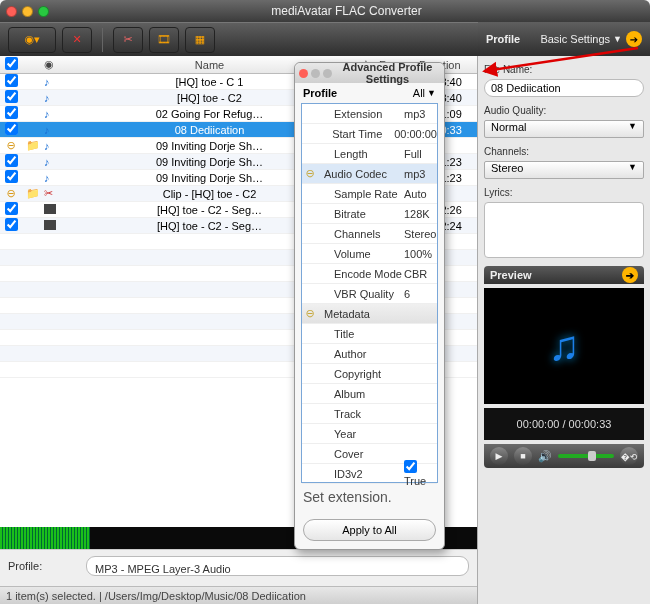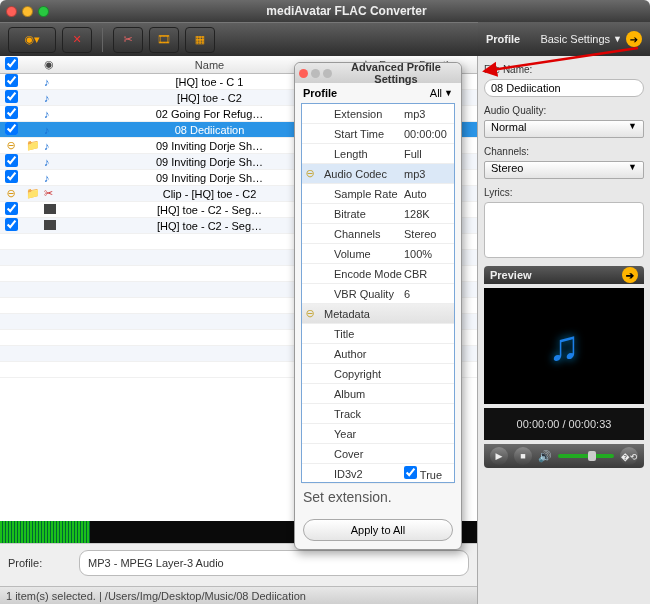--- a/index.html
+++ b/index.html
@@ -3,21 +3,21 @@
 <meta charset="utf-8">
 <style>
 * { box-sizing: border-box; margin: 0; padding: 0; font-family: "Lucida Grande", Arial, sans-serif; font-size: 11px; }
 body { width: 650px; height: 604px; background: #f5f5f5; position: relative; overflow: hidden; }
 
 
 .titlebar { height: 22px; background: linear-gradient(#6a6a6a,#3b3b3b); display: flex; align-items: center; padding: 0 6px; border-radius: 6px 6px 0 0; }
 .traffic { display: flex; gap: 5px; }
 .tl-dot { width: 11px; height: 11px; border-radius: 50%; border: 1px solid rgba(0,0,0,.3); }
 .tl-red { background: #ff5f57; } .tl-yel { background: #febc2e; } .tl-grn { background: #28c840; }
-.titlebar .title { flex: 1; text-align: center; color: #eee; font-weight: bold; font-size: 12px; }
+.titlebar .title { flex: 1; text-align: center; color: #eee; font-weight: normal; font-size: 12px; }
 
 
 .toolbar { height: 34px; background: linear-gradient(#5f5f5f,#2e2e2e); display: flex; align-items: center; padding: 0 8px; gap: 6px; border-top: 1px solid #777; }
 .tb-btn { width: 30px; height: 26px; background: linear-gradient(#555,#333); border: 1px solid #222; border-radius: 4px; display: flex; align-items: center; justify-content: center; color: #ffa500; }
 .tb-big { width: 48px; }
 .tb-sep { width: 1px; height: 24px; background: #666; margin: 0 4px; }
 .right-panel-hdr { width: 172px; height: 34px; background: linear-gradient(#5f5f5f,#2e2e2e); display: flex; align-items: center; padding: 0 8px; color: #eee; }
 .right-panel-hdr .lab { font-weight: bold; }
 .right-panel-hdr .combo { margin-left: auto; font-size: 11px; display: flex; align-items: center; gap: 3px; }
 .circ-arrow { width: 16px; height: 16px; border-radius: 50%; background: #ffb400; display: inline-flex; align-items: center; justify-content: center; color: #000; font-size: 10px; margin-left: 4px; }
@@ -38,44 +38,44 @@
 .trow input[type=checkbox]{ margin:0; }
 .mus-ico { color: #1b6fd4; }
 .fold-ico { color: #d99a1a; }
 .scis-ico { color: #c33; }
 .vid-ico { width:12px; height:10px; background:#444; display:inline-block; }
 
 .wave { height: 22px; background: #0a0a0a; }
 .wave-inner { width: 90px; height: 100%; background: repeating-linear-gradient(90deg,#1abf1a 0 2px,#063 2px 3px); }
 
 .bottom-fields { padding: 6px 8px; background: #efefef; border-top: 1px solid #ccc; }
-.bf-row { display: flex; align-items: center; gap: 1px; margin-bottom: 4px; }
+.bf-row { display: flex; align-items: center; gap: 8px; margin-bottom: 4px; }
 .bf-row .lab { width: 70px; color: #333; }
-.pill { flex: 1; height: 26px; background: #fff; border: 1px solid #bbb; border-radius: 9px; padding: 0 8px; display: flex; align-items: center; font-size: 10px; color: #333; }
+.pill { flex: 1; height: 20px; background: #fff; border: 1px solid #bbb; border-radius: 9px; padding: 0 8px; display: flex; align-items: flex-end; font-size: 10px; color: #333; }
 
 .statusbar { height: 18px; background: linear-gradient(#e8e8e8,#cfcfcf); border-top: 1px solid #bbb; padding: 0 6px; display: flex; align-items: center; font-size: 10px; color: #444; }
 
 
 .r-lab { font-size: 10px; color: #333; margin-top: 4px; }
 .r-input { height: 18px; background: #fff; border: 1px solid #bbb; border-radius: 9px; padding: 0 6px; display: flex; align-items: center; font-size: 10px; }
 .r-select { height: 18px; background: linear-gradient(#fff,#e4e4e4); border: 1px solid #aaa; border-radius: 2px; padding: 0 6px; display: flex; justify-content: space-between; font-size: 10px; }
 .r-textarea { height: 56px; background: #fff; border: 1px solid #bbb; border-radius: 4px; }
 
 .preview-hdr { margin-top: 4px; height: 18px; background: linear-gradient(#5a5a5a,#333); border-radius: 4px 4px 0 0; color: #eee; display: flex; align-items: center; padding: 0 6px; font-weight: bold; gap: 48px; }
 .preview-hdr .circ-arrow{ margin-left:auto; }
 .preview-box { height: 116px; background: #000; display: flex; align-items: center; justify-content: center; }
 .note-ico { font-size: 42px; color: #1b7fe8; text-shadow: 0 0 8px #0af; }
 .preview-time { height: 32px; background: #111; color: #ddd; font-size: 10px; display: flex; align-items: center; justify-content: center; }
 .preview-ctrl { height: 24px; background: linear-gradient(#6a6a6a,#3b3b3b); border-radius: 0 0 4px 4px; display: flex; align-items: center; padding: 0 6px; gap: 6px; }
 .pc-btn { width: 18px; height: 18px; border-radius: 50%; background: linear-gradient(#888,#444); color: #eee; display: flex; align-items: center; justify-content: center; font-size: 9px; }
 .vol-bar { flex: 1; height: 4px; background: #2a2; border-radius: 2px; position: relative; }
 .vol-bar::after { content:""; position:absolute; right:18px; top:-3px; width:8px; height:10px; background:#ccc; border-radius:2px; }
 
 
-.adv-win { position: absolute; left: 294px; top: 62px; width: 168px; background: #f7f7f7; border: 1px solid #999; border-radius: 6px; box-shadow: 2px 4px 10px rgba(0,0,0,.35); z-index: 50; }
+.adv-win { position: absolute; left: 294px; top: 62px; width: 151px; background: #f7f7f7; border: 1px solid #999; border-radius: 6px; box-shadow: 2px 4px 10px rgba(0,0,0,.35); z-index: 50; }
 .adv-title { height: 20px; background: linear-gradient(#e8e8e8,#cfcfcf); border-radius: 6px 6px 0 0; display: flex; align-items: center; padding: 0 4px; }
 .adv-title .mini-dot { width:9px; height:9px; border-radius:50%; margin-right:3px; }
 .adv-title .title { flex:1; text-align:center; font-size:11px; color:#333; font-weight:bold; }
 .adv-sub { display:flex; align-items:center; padding: 4px 8px; }
 .adv-sub .lab { font-weight:bold; }
 .adv-sub .all { margin-left:auto; display:flex; align-items:center; gap:2px; }
 .adv-list { margin: 0 6px; border: 1px solid #7aa7d8; background: #fff; max-height: 380px; }
 .ad-row { display:flex; height:20px; align-items:center; border-bottom:1px solid #eee; font-size:10px; }
 .ad-row.head { background: linear-gradient(#f0f0f0,#e2e2e2); font-weight: normal; }
 .ad-row.sel { background: #dbe8f7; }

